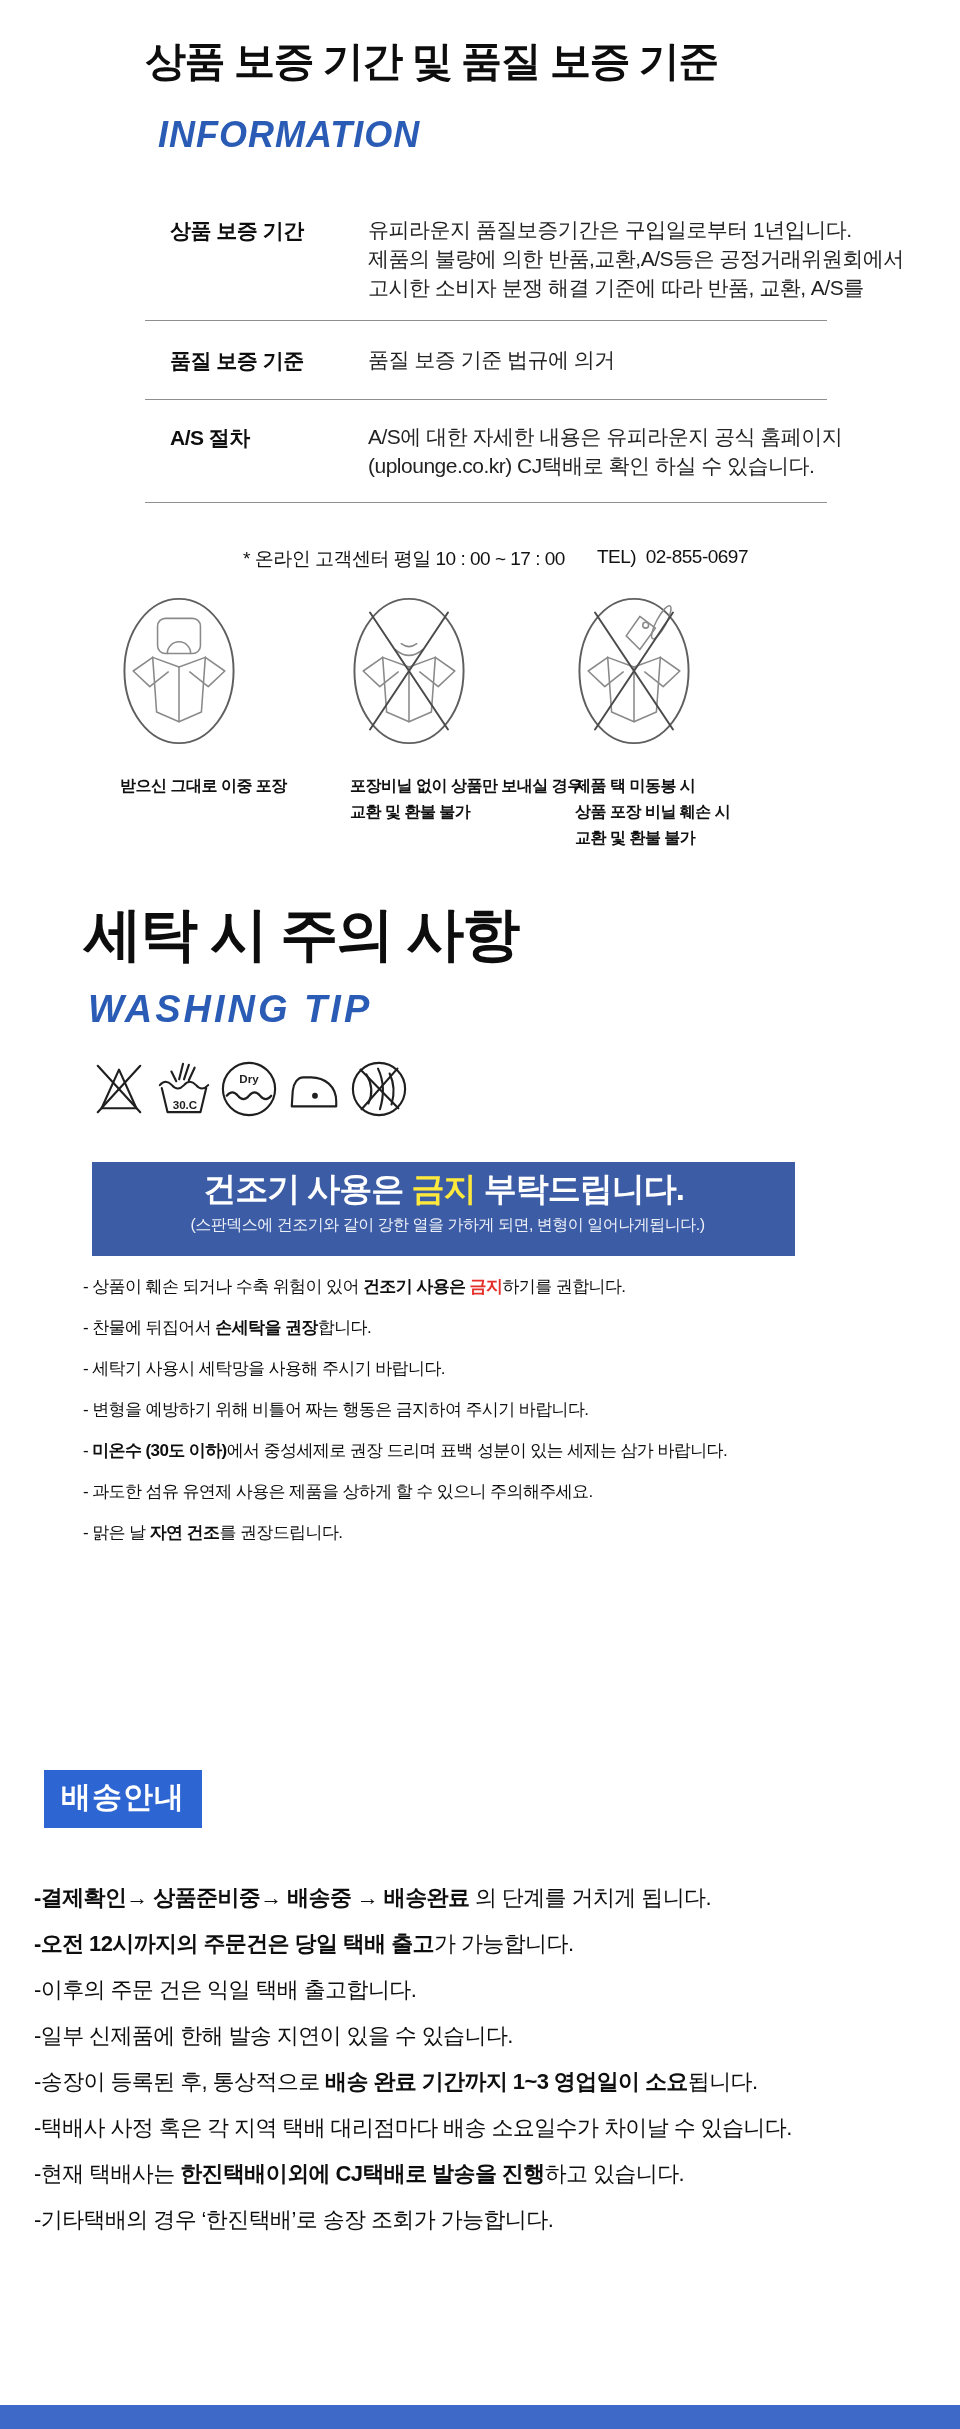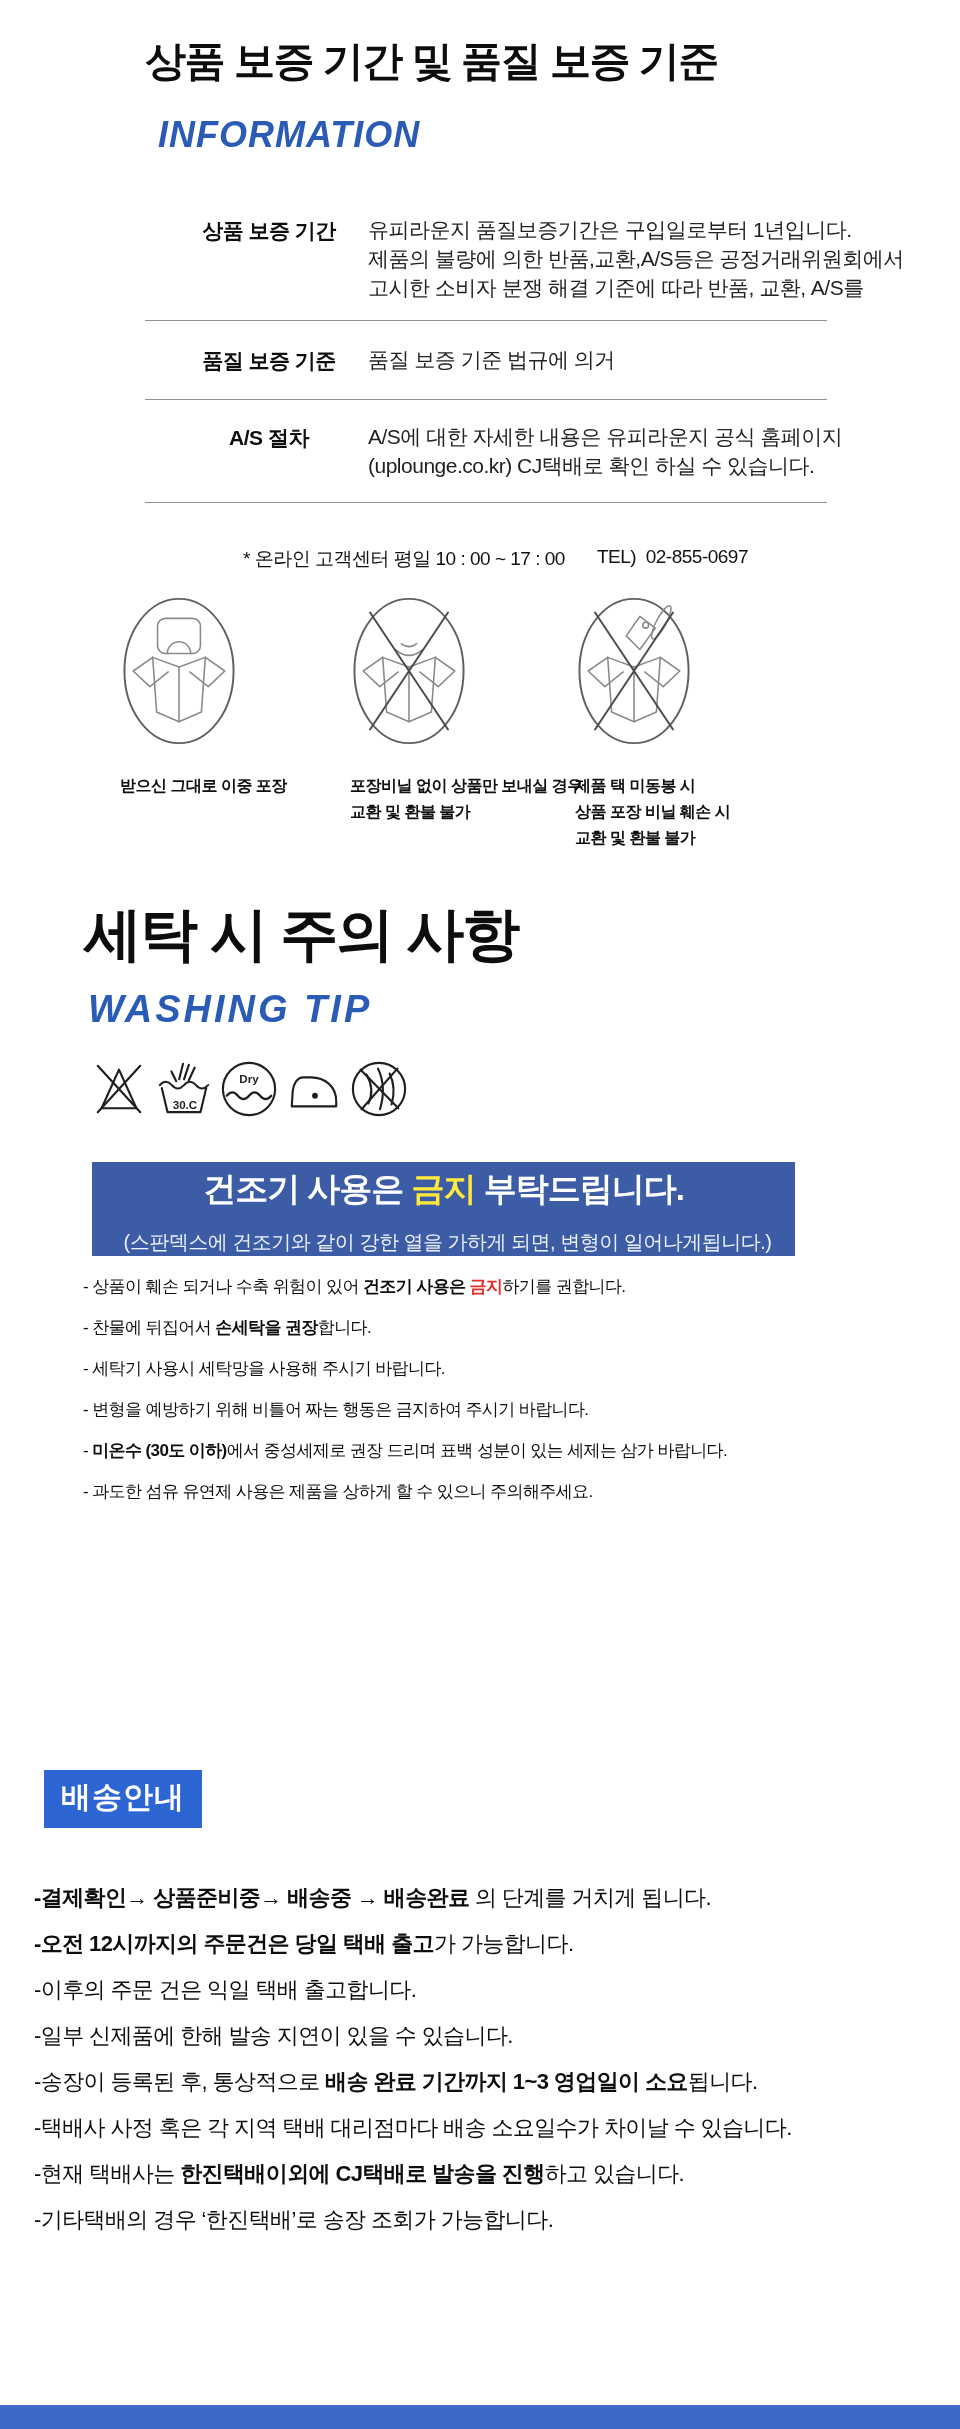--- a/index.html
+++ b/index.html
@@ -9,21 +9,21 @@
     --accent:#2b5cb5; --notice_bg:#3c5ca6; --highlight_yellow:#ffe93c;
     --warning_red:#e5302a; --badge_blue:#2d65d2; --footer_blue:#3f69c9; --line_gray:#8f8f8f;
   }
   
   .h1a{position:absolute;left:145px;top:34px;font-size:41px;font-weight:800;letter-spacing:-1.5px;color:#0d0d0d;white-space:nowrap;}
   .suba{position:absolute;left:142px;top:114px;font-size:36px;font-weight:800;font-style:italic;color:var(--accent);letter-spacing:1px;white-space:nowrap;margin-left:16px;}
   .wtable{position:absolute;left:145px;top:200px;width:682px;}
   .trow{display:flex;border-bottom:1px solid var(--line_gray);padding:15px 0 18px;}
   .trow.r2{padding:24px 0;}
   .trow.r3{padding:22px 0;}
-  .tlabel{width:223px;box-sizing:border-box;padding-left:25px;font-size:21px;font-weight:700;color:#0e0e0e;padding-top:2px;letter-spacing:-0.5px;flex-shrink:0;text-align:center;}
+  .tlabel{width:223px;box-sizing:border-box;padding-left:25px;font-size:21px;font-weight:700;color:#0e0e0e;padding-top:2px;letter-spacing:-0.5px;flex-shrink:0;}
   .tline{font-size:21px;line-height:29px;color:#222;letter-spacing:-0.5px;white-space:nowrap;}
   .note-row{position:absolute;left:243px;top:546px;width:505px;display:flex;justify-content:space-between;font-size:19px;color:#111;letter-spacing:-0.5px;}
   .note-tel{white-space:pre;}
   .packs{position:absolute;left:0;top:595px;width:960px;height:300px;}
   .pack-col{position:absolute;width:270px;text-align:left;}
   #pc1{left:120px;} #pc2{left:350px;} #pc3{left:575px;}
   .packicon{width:118px;height:152px;}
   .packicon *{fill:none;stroke:#8a8a8a;stroke-width:1.6;stroke-linejoin:round;stroke-linecap:round;}
   .packicon .ring{stroke:#5f5f5f;stroke-width:2;}
   .packicon .cross{stroke:#4a4a4a;stroke-width:2;}
@@ -32,21 +32,21 @@
   .h1b{position:absolute;left:84px;top:896px;font-size:58px;font-weight:800;letter-spacing:-2px;color:#0d0d0d;white-space:nowrap;}
   .subb{position:absolute;left:88px;top:988px;font-size:38px;font-weight:800;font-style:italic;color:var(--accent);letter-spacing:3px;white-space:nowrap;}
   .washicons{position:absolute;left:90px;top:1056px;display:flex;gap:7px;align-items:flex-end;}
   .wicon{width:58px;height:64px;}
   .wicon *{fill:none;stroke:#1f1f1f;stroke-width:2.2;stroke-linecap:round;stroke-linejoin:round;}
   .wicon text{stroke:none;fill:#1f1f1f;font-family:"Liberation Sans",sans-serif;font-weight:600;}
   .wicon .dotfill{fill:#1f1f1f;stroke:none;}
   .notice{position:absolute;left:92px;top:1162px;width:703px;height:94px;background:var(--notice_bg);box-sizing:border-box;text-align:center;padding-top:7px;}
   .notice-l1{font-size:33px;font-weight:800;color:#ffffff;letter-spacing:-1px;line-height:1.2;}
   .notice-l1 .sg-yellow{color:var(--highlight_yellow);}
-  .notice-l2{font-size:20px;color:#eef1f8;margin-top:20px;letter-spacing:-0.5px;padding-left:8px;}
+  .notice-l2{font-size:16px;color:#eef1f8;margin-top:6px;letter-spacing:-0.5px;padding-left:8px;}
   .tips{position:absolute;left:83px;top:1266px;}
   .tip-line{font-size:17px;line-height:41px;color:#0e0e0e;letter-spacing:-0.6px;white-space:nowrap;}
   
   .badge{position:absolute;left:44px;top:1770px;background:var(--badge_blue);color:#fff;font-size:30px;font-weight:800;padding:7px 17px 10px;letter-spacing:1px;}
   .ships{position:absolute;left:34px;top:1875px;}
   .ship-line{font-size:22px;line-height:46px;color:#0e0e0e;letter-spacing:-0.6px;white-space:nowrap;}
   .sg-bold{font-weight:800;}
   .sg-bold-red{font-weight:800;color:var(--warning_red);}
   .footerbar{position:absolute;left:0;top:2405px;width:960px;height:24px;background:var(--footer_blue);}
 </style>
@@ -182,20 +182,21 @@
     <div class="notice-l2">(스판덱스에 건조기와 같이 강한 열을 가하게 되면, 변형이 일어나게됩니다.)</div>
   </div>
 
   <div class="tips">
       <div class="tip-line"><span>- 상품이 훼손 되거나 수축 위험이 있어 </span><span class="sg-bold">건조기 사용은 </span><span class="sg-bold-red">금지</span><span>하기를 권합니다.</span></div>
       <div class="tip-line"><span>- 찬물에 뒤집어서 </span><span class="sg-bold">손세탁을 권장</span><span>합니다.</span></div>
       <div class="tip-line"><span>- 세탁기 사용시 세탁망을 사용해 주시기 바랍니다.</span></div>
       <div class="tip-line"><span>- 변형을 예방하기 위해 비틀어 짜는 행동은 금지하여 주시기 바랍니다.</span></div>
       <div class="tip-line"><span>- </span><span class="sg-bold">미온수 (30도 이하)</span><span>에서 중성세제로 권장 드리며 표백 성분이 있는 세제는 삼가 바랍니다.</span></div>
       <div class="tip-line"><span>- 과도한 섬유 유연제 사용은 제품을 상하게 할 수 있으니 주의해주세요.</span></div>
+      <div class="tip-line"><span>- 맑은 날 </span><span class="sg-bold">자연 건조</span><span>를 권장드립니다.</span></div>
     </div>
 
   <div class="badge">배송안내</div>
   <div class="ships">
       <div class="ship-line"><span class="sg-bold">-결제확인→ 상품준비중→ 배송중 → 배송완료</span><span> 의 단계를 거치게 됩니다.</span></div>
       <div class="ship-line"><span class="sg-bold">-오전 12시까지의 주문건은 당일 택배 출고</span><span>가 가능합니다.</span></div>
       <div class="ship-line"><span>-이후의 주문 건은 익일 택배 출고합니다.</span></div>
       <div class="ship-line"><span>-일부 신제품에 한해 발송 지연이 있을 수 있습니다.</span></div>
       <div class="ship-line"><span>-송장이 등록된 후, 통상적으로 </span><span class="sg-bold">배송 완료 기간까지 1~3 영업일이 소요</span><span>됩니다.</span></div>
       <div class="ship-line"><span>-택배사 사정 혹은 각 지역 택배 대리점마다 배송 소요일수가 차이날 수 있습니다.</span></div>

